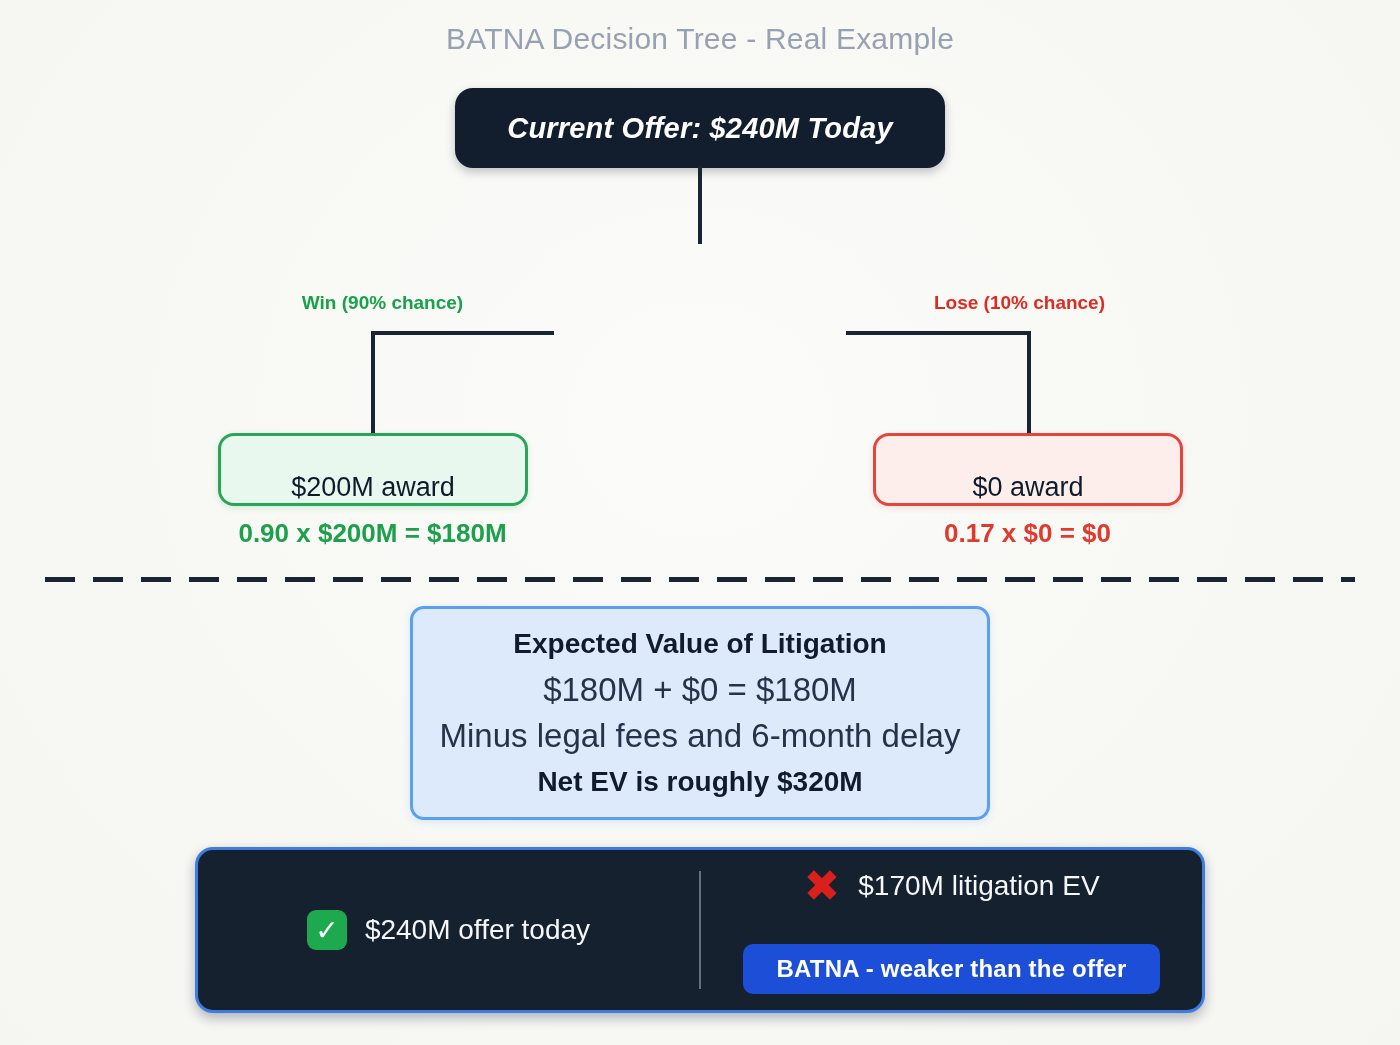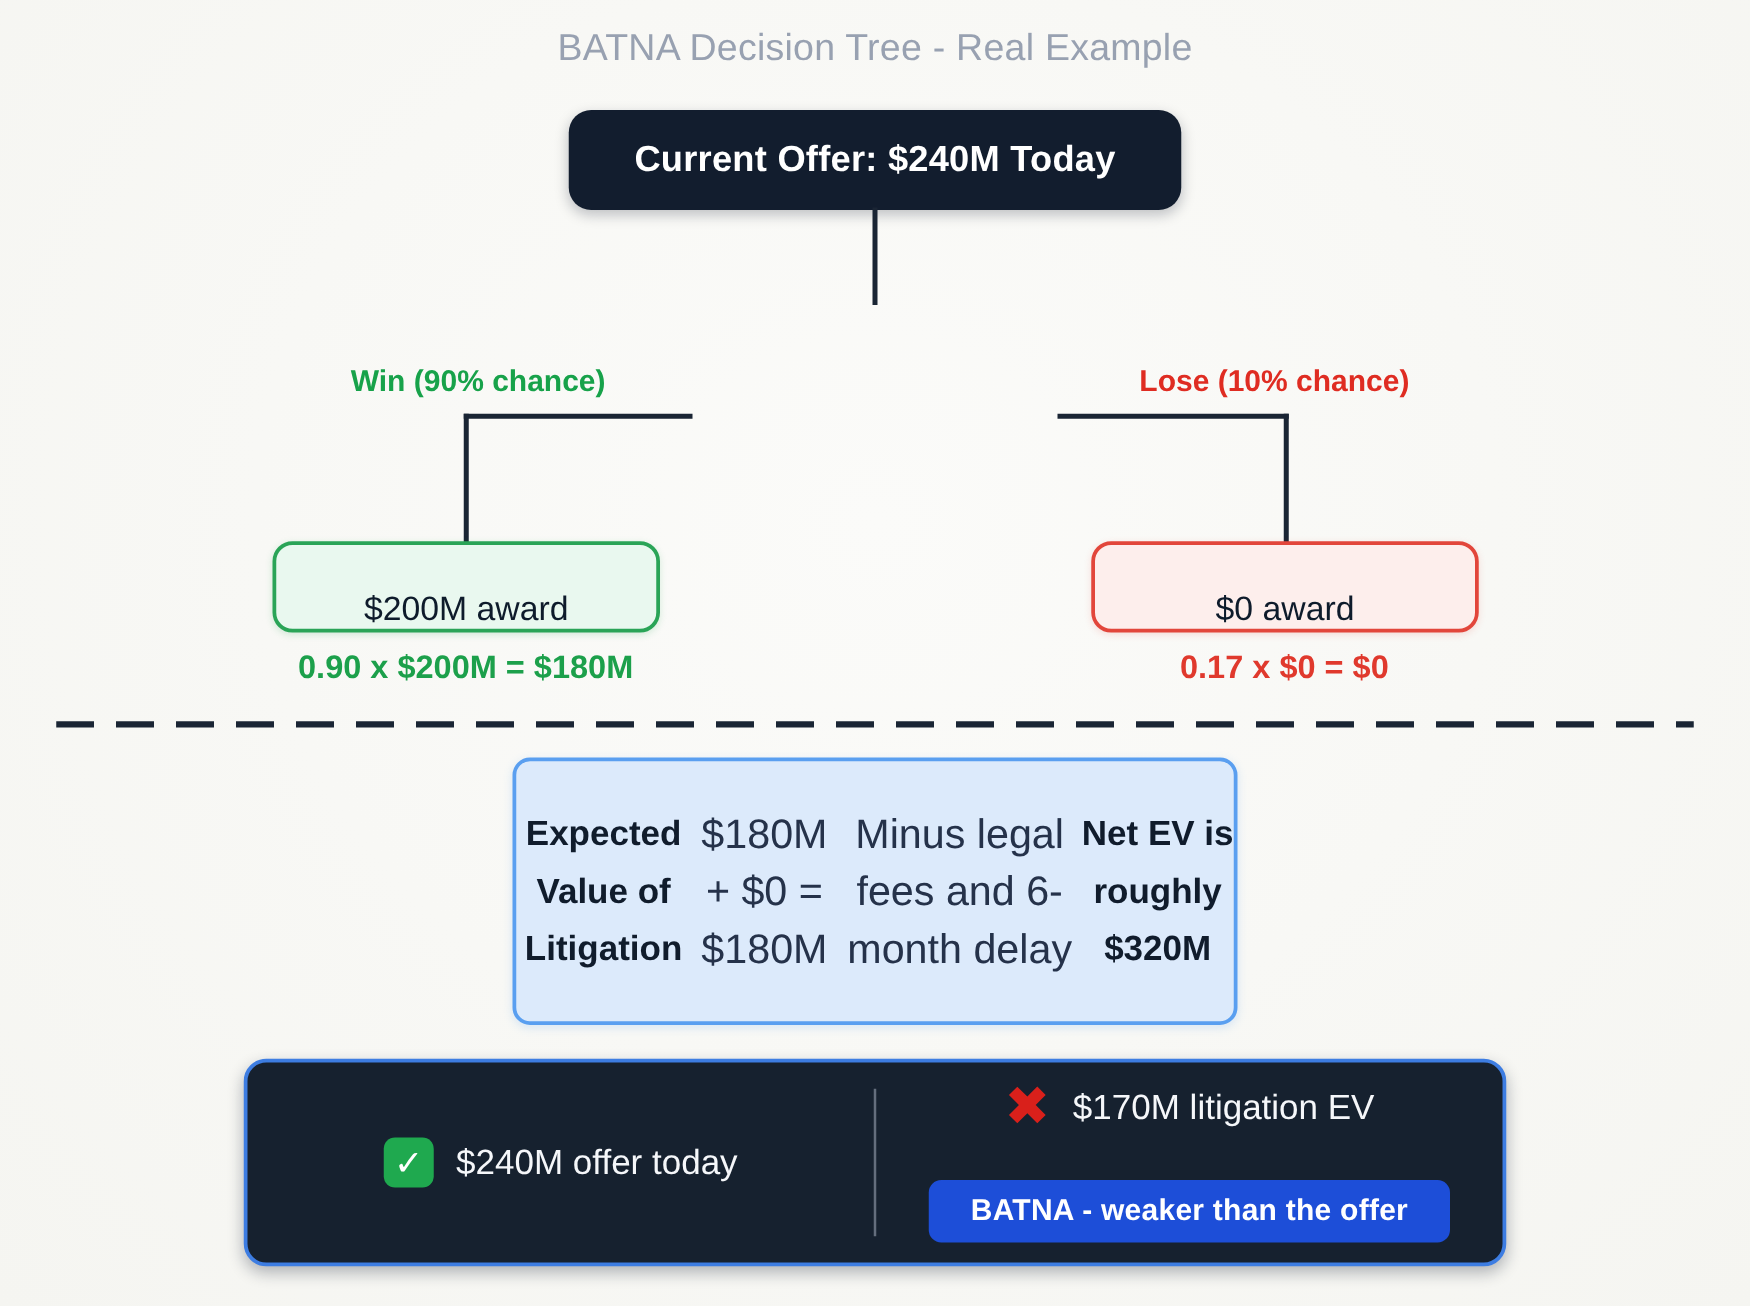--- a/index.html
+++ b/index.html
@@ -34,20 +34,21 @@
     background: #121d2e;
     border-radius: 18px;
     display: flex; align-items: center; justify-content: center;
     box-shadow: 0 4px 10px rgba(15, 25, 45, 0.25);
   }
   .root-box span {
     color: #ffffff;
     font-size: 29px;
     font-weight: 700;
     letter-spacing: 0.2px;
+    font-style: italic;
   }
 
   
   .line { position: absolute; background: #1a2534; }
   .root-connector { left: 698px; top: 166px; width: 4px; height: 78px; }
   .win-h  { left: 371px; top: 331px; width: 183px; height: 4px; }
   .win-v  { left: 371px; top: 331px; width: 4px;  height: 106px; }
   .lose-h { left: 846px; top: 331px; width: 185px; height: 4px; }
   .lose-v { left: 1027px; top: 331px; width: 4px; height: 106px; }
 
@@ -65,21 +66,21 @@
     font-weight: 400;
     text-align: center;
     width: 185px;
     line-height: 1.35;
   }
 
   
   .branch-label {
     position: absolute;
     top: 292px;
-    font-size: 24px;
+    font-size: 19px;
     font-weight: 700;
     text-align: center;
   }
   .branch-label.win  { left: 190px; width: 385px; color: #17a24a; }
   .branch-label.lose { left: 832px; width: 375px; color: #df2c22; }
 
   
   .outcome-box {
     position: absolute;
     top: 433px; width: 310px; height: 73px;
@@ -118,21 +119,21 @@
     background: repeating-linear-gradient(90deg, #1a2534 0 30px, transparent 30px 48px);
   }
 
   
   .ev-box {
     position: absolute;
     left: 410px; top: 606px; width: 580px; height: 214px;
     background: #dceafb;
     border: 3px solid #5a9ff0;
     border-radius: 14px;
-    display: flex; 
+    display: flex; flex-direction: column;
     align-items: center; justify-content: center;
     box-shadow: 0 2px 8px rgba(90, 159, 240, 0.2);
   }
   .ev-line {
     font-size: 33px;
     color: #25324a;
     line-height: 46px;
     text-align: center;
   }
   .ev-bold { font-weight: 700; color: #101c2c; font-size: 28px; }

